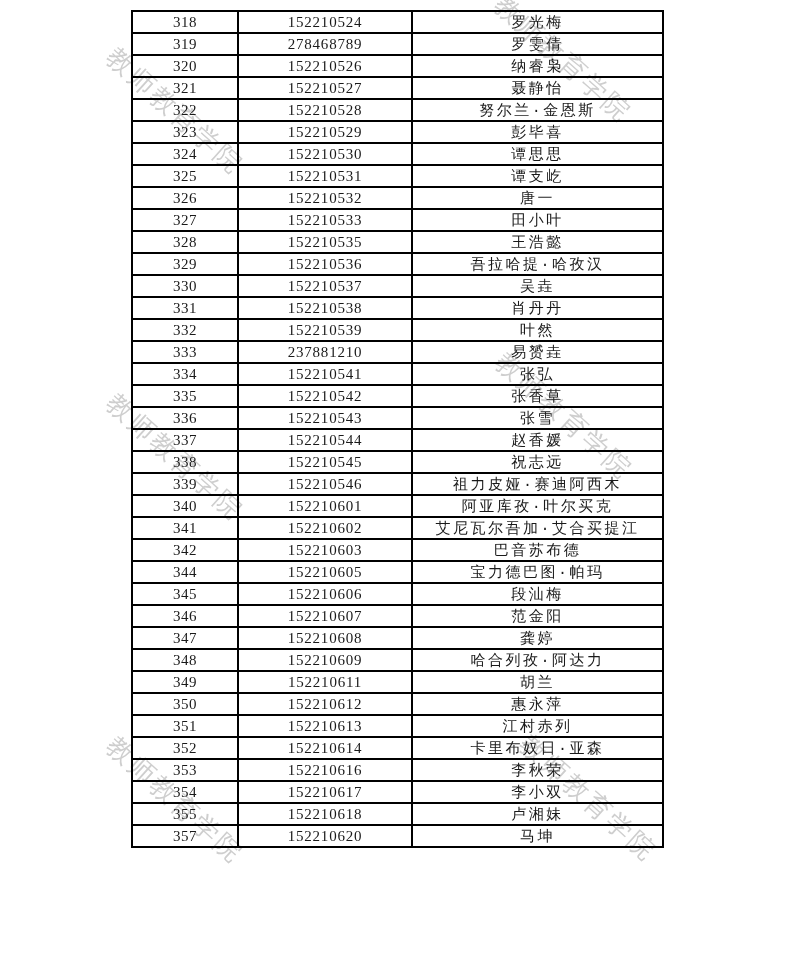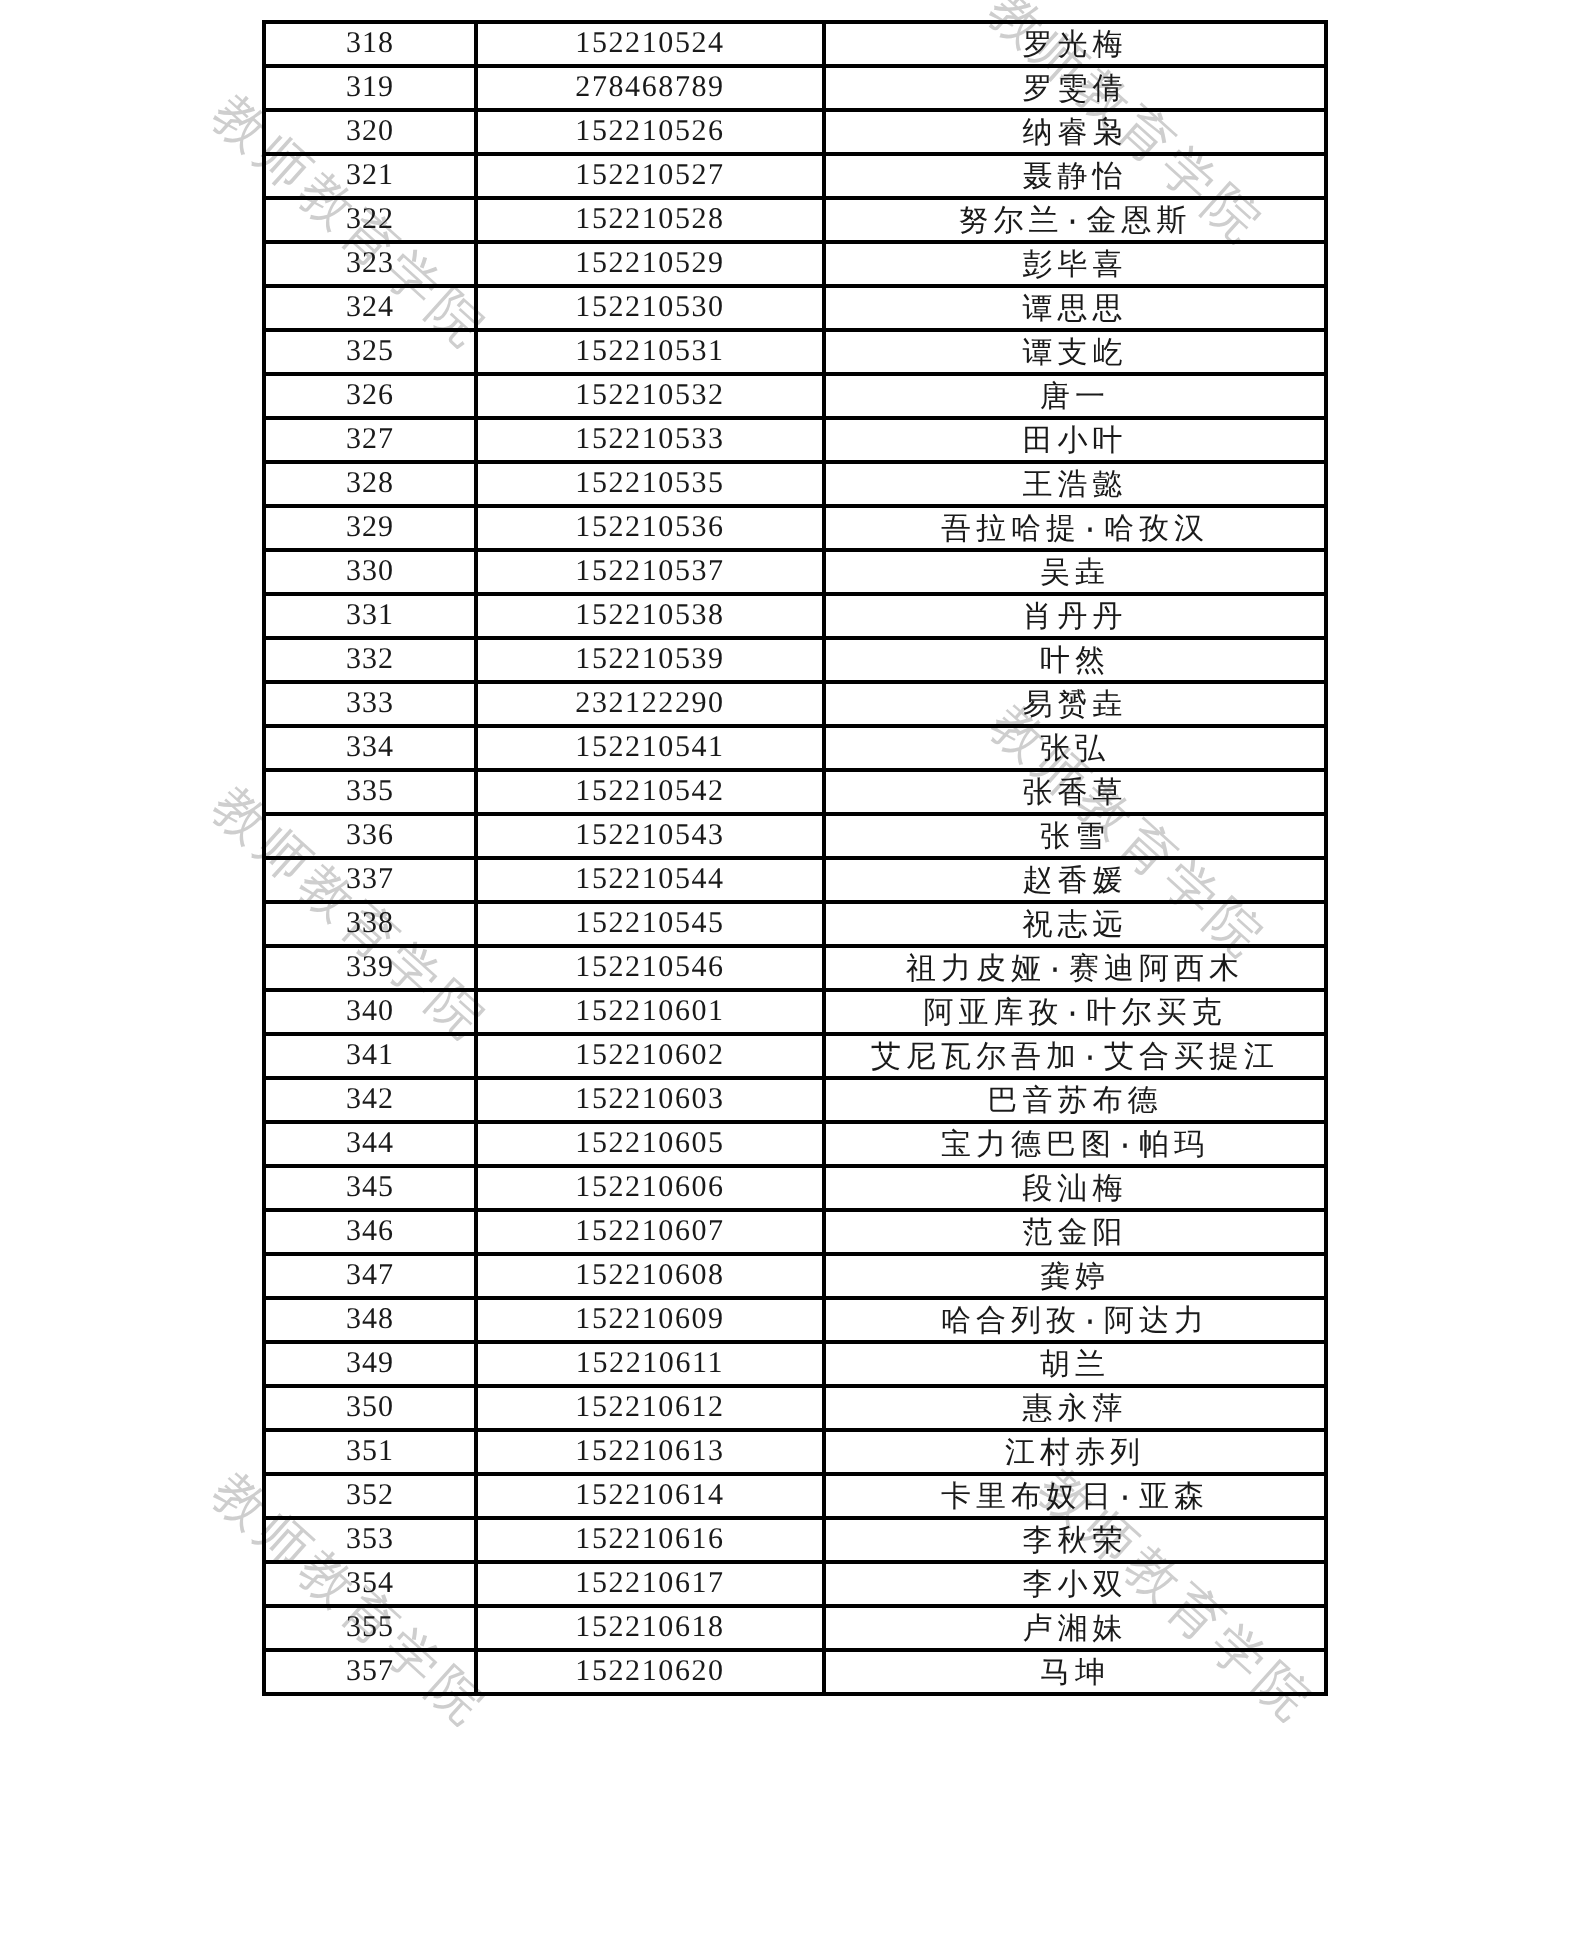--- a/index.html
+++ b/index.html
@@ -149,21 +149,21 @@
       <td class="id-cell">152210538</td>
       <td class="name-cell">肖丹丹</td>
     </tr>
         <tr>
       <td class="num-cell">332</td>
       <td class="id-cell">152210539</td>
       <td class="name-cell">叶然</td>
     </tr>
         <tr>
       <td class="num-cell">333</td>
-      <td class="id-cell">232122290</td>
+      <td class="id-cell">237881210</td>
       <td class="name-cell">易赟垚</td>
     </tr>
         <tr>
       <td class="num-cell">334</td>
       <td class="id-cell">152210541</td>
       <td class="name-cell">张弘</td>
     </tr>
         <tr>
       <td class="num-cell">335</td>
       <td class="id-cell">152210542</td>

